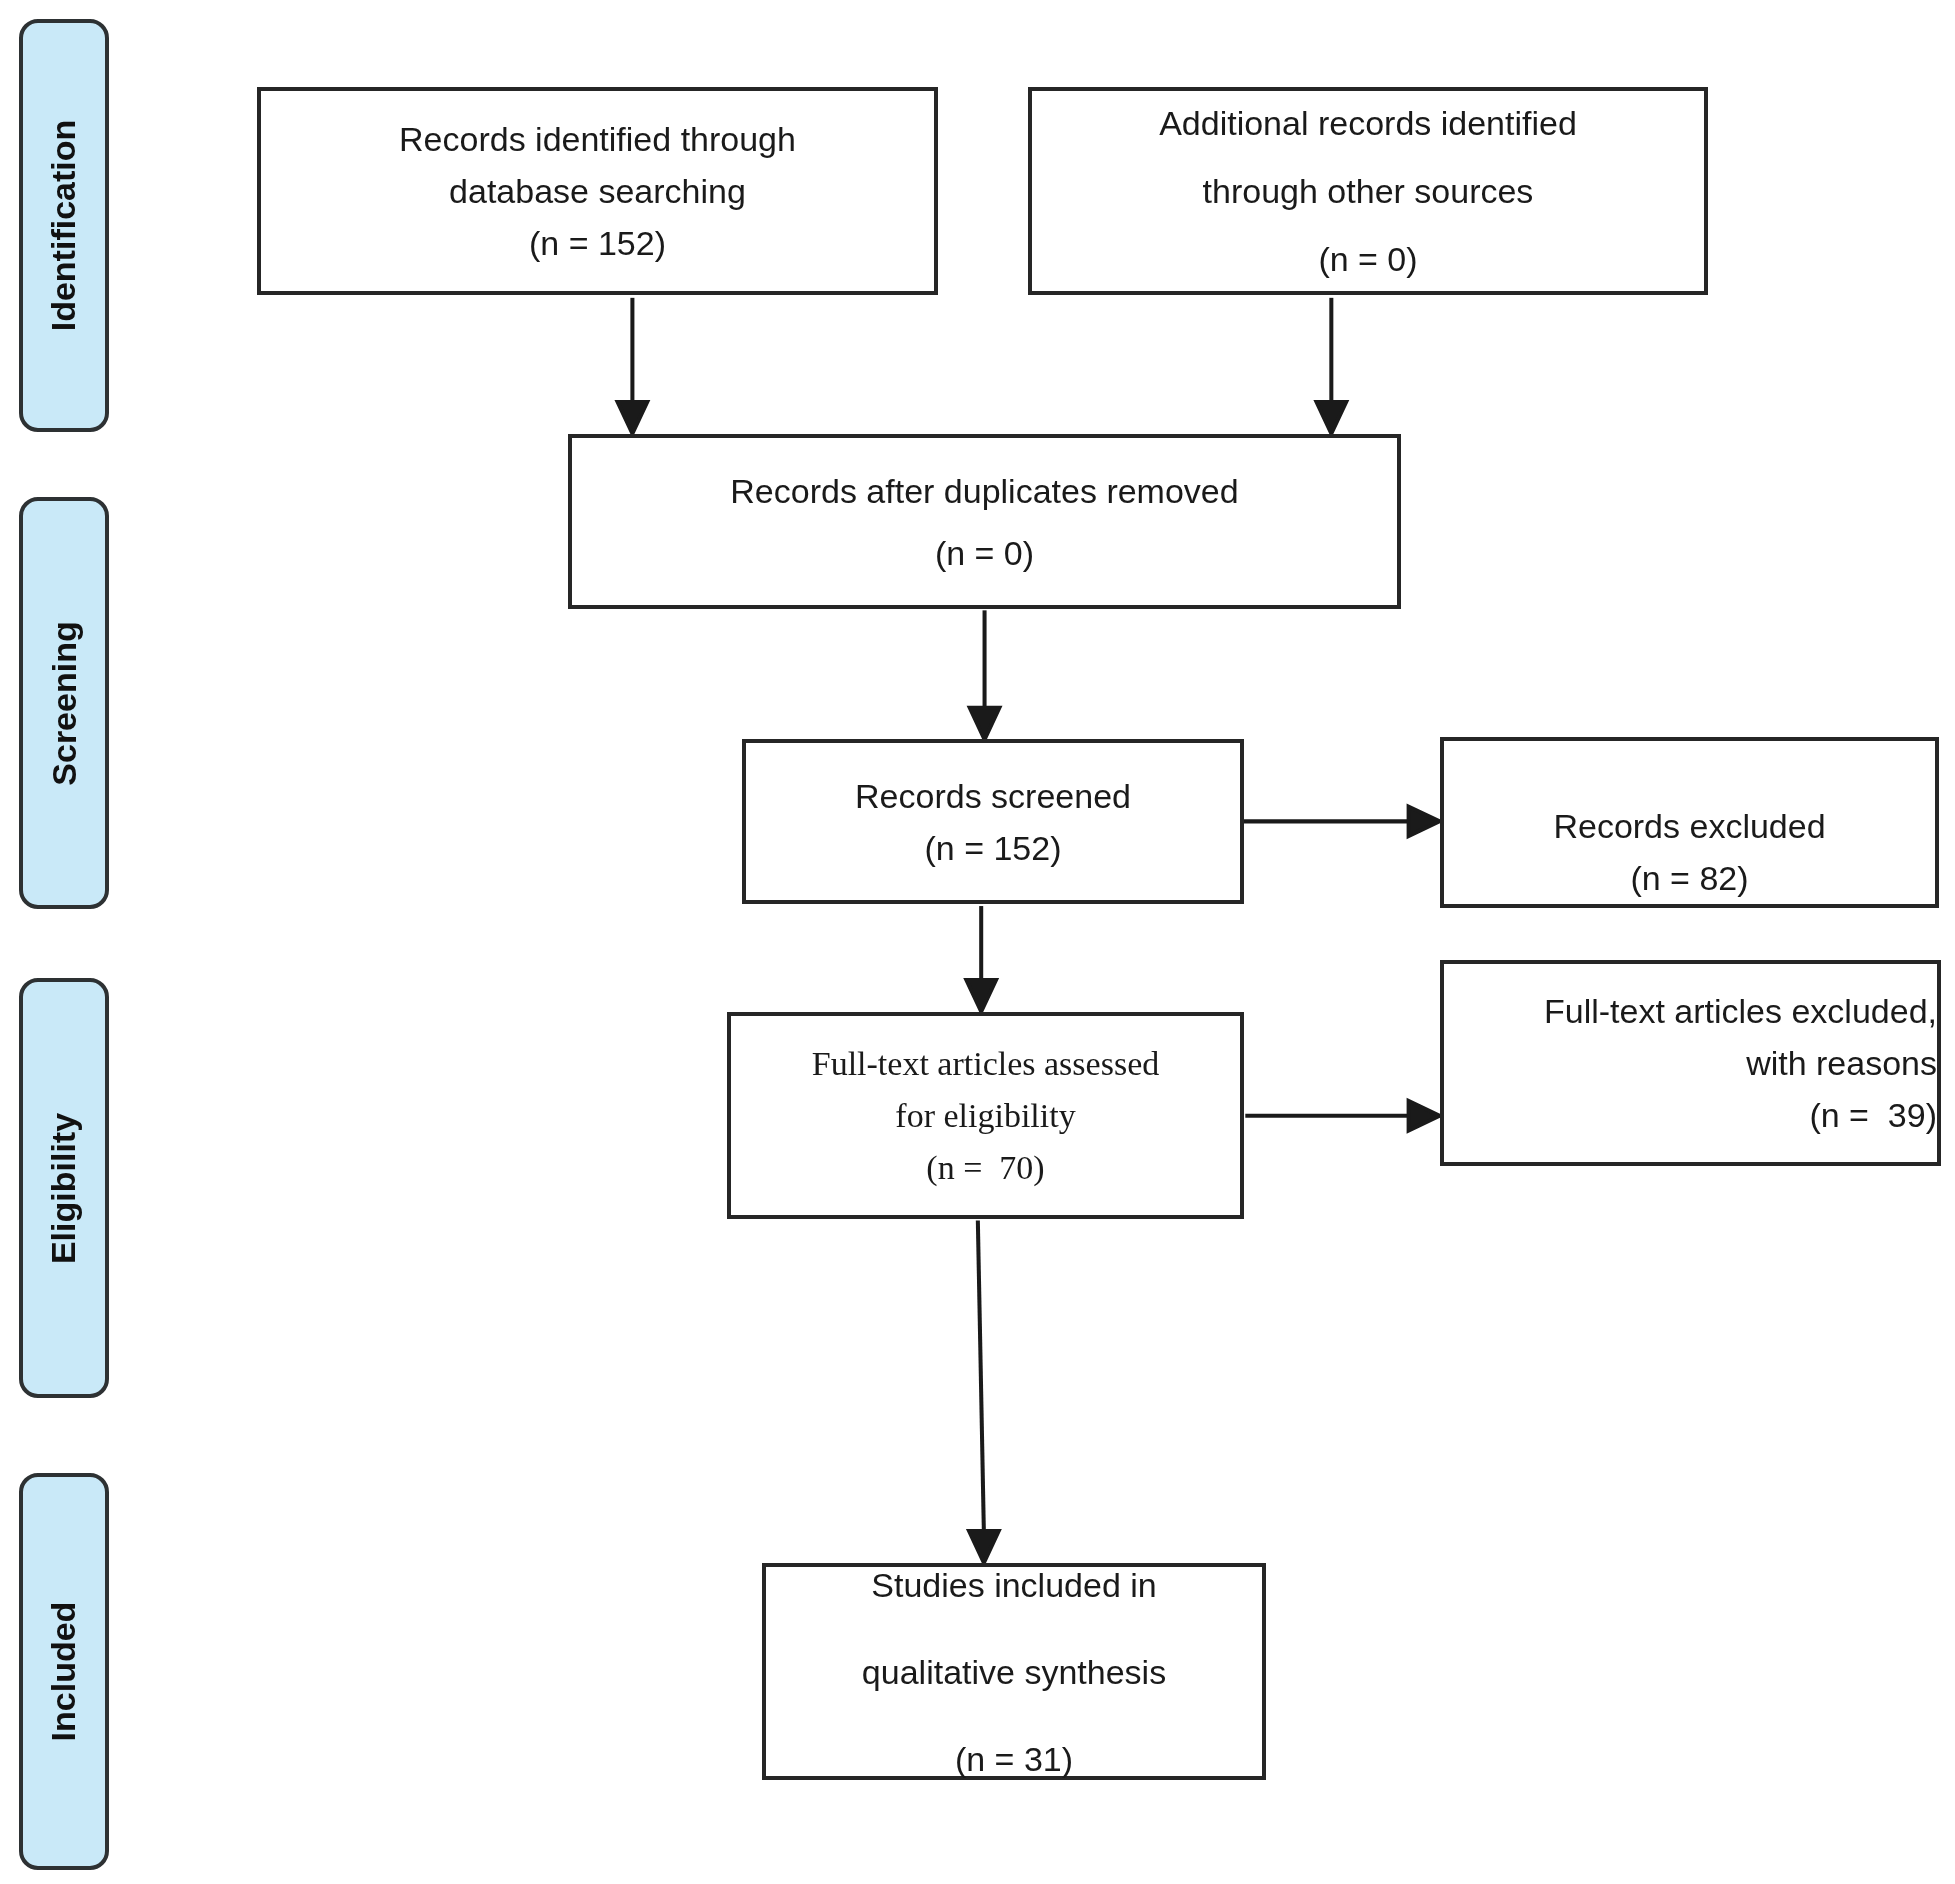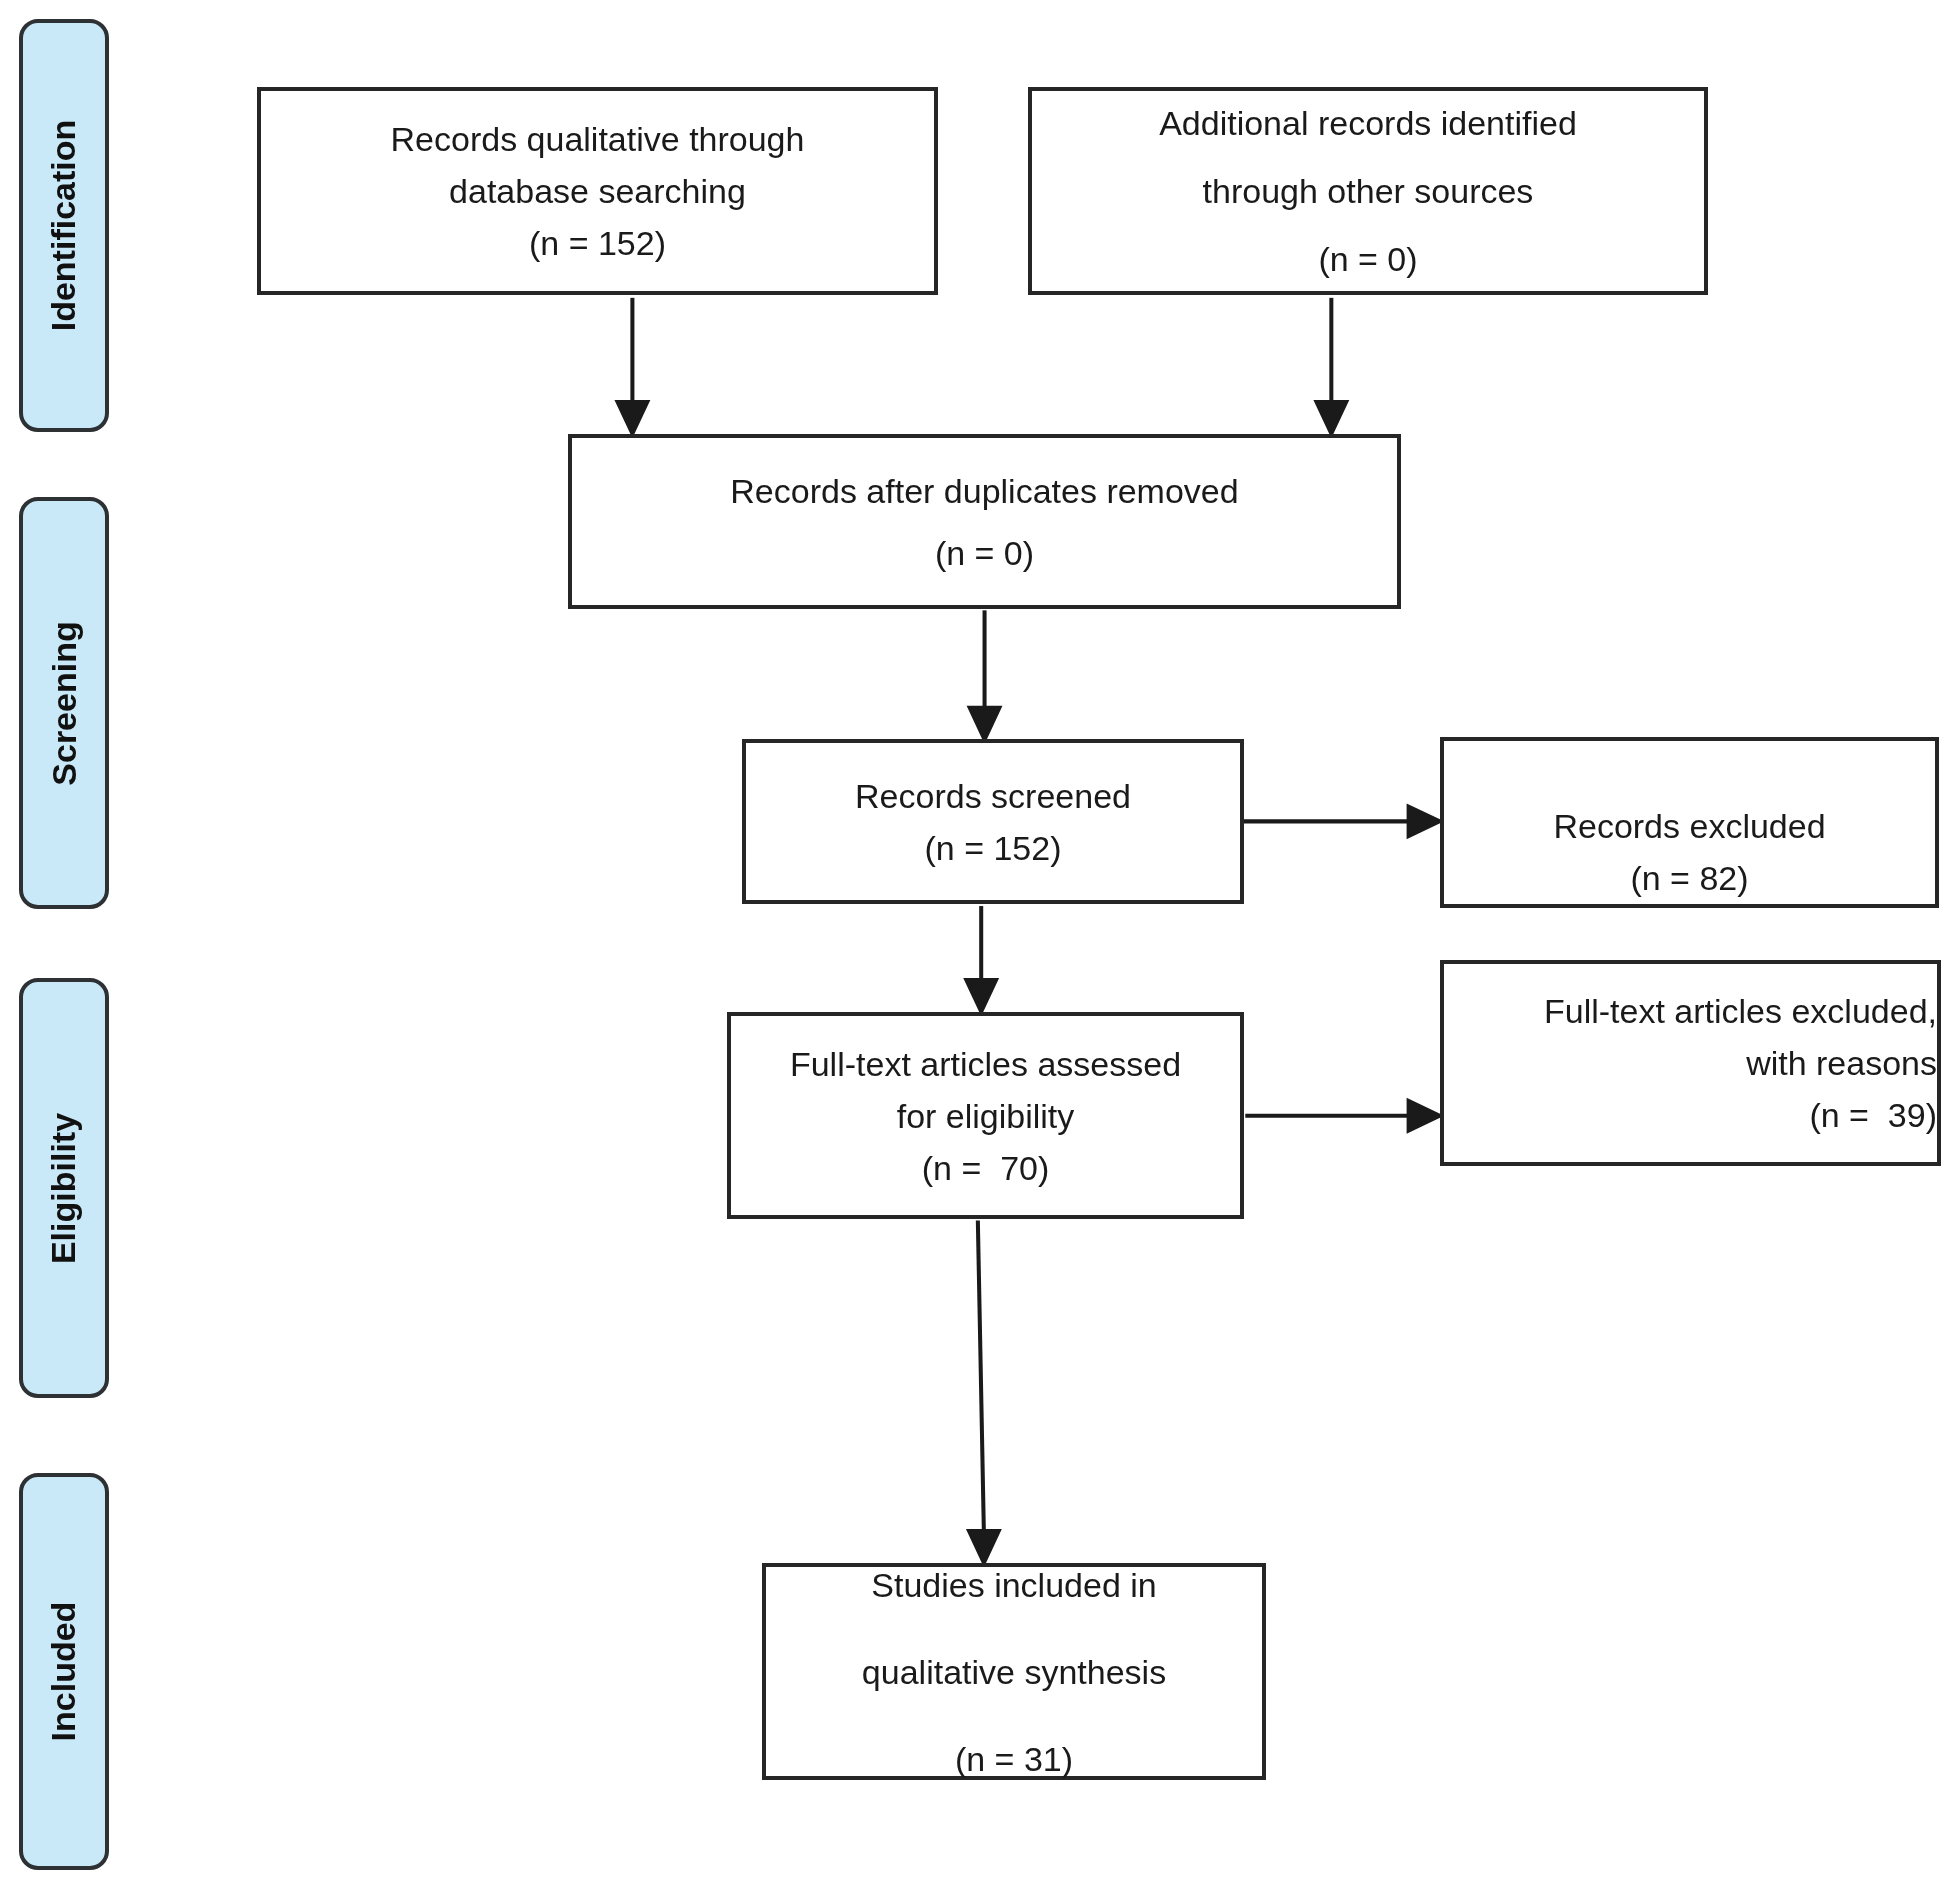--- a/index.html
+++ b/index.html
@@ -97,21 +97,21 @@
     <span>Screening</span>
   </div>
   <div class="stage" style="top:978px;height:420px;">
     <span>Eligibility</span>
   </div>
   <div class="stage" style="top:1473px;height:397px;">
     <span>Included</span>
   </div>
 
   <div class="fbox" style="left:257px;top:87px;width:681px;height:208px;">
-    <span class="line">Records qualitative through</span>
+    <span class="line">Records identified through</span>
     <span class="line">database searching</span>
     <span class="line">(n = 152)</span>
   </div>
 
   <div class="fbox" style="left:1028px;top:87px;width:680px;height:208px;gap:16px;">
     <span class="line">Additional records identified</span>
     <span class="line">through other sources</span>
     <span class="line">(n = 0)</span>
   </div>
 
@@ -123,21 +123,21 @@
   <div class="fbox" style="left:730px;top:739px;width:502px;height:165px;margin-left:12px;">
     <span class="line">Records screened</span>
     <span class="line">(n = 152)</span>
   </div>
 
   <div class="fbox" style="left:1440px;top:737px;width:499px;height:171px;justify-content:flex-end;">
     <span class="line">Records excluded</span>
     <span class="line">(n = 82)</span>
   </div>
 
-  <div class="fbox" style="left:727px;top:1012px;width:517px;height:207px;">
+  <div class="fbox" style="left:727px;top:1012px;width:517px;height:207px;font-family:Liberation Serif, serif;">
     <span class="line">Full-text articles assessed</span>
     <span class="line">for eligibility</span>
     <span class="line">(n = &nbsp;70)</span>
   </div>
 
   <div class="fbox" style="left:1440px;top:960px;width:501px;height:206px;align-items:flex-end;">
     <span class="line">Full-text articles excluded,</span>
     <span class="line">with reasons</span>
     <span class="line">(n = &nbsp;39)</span>
   </div>

